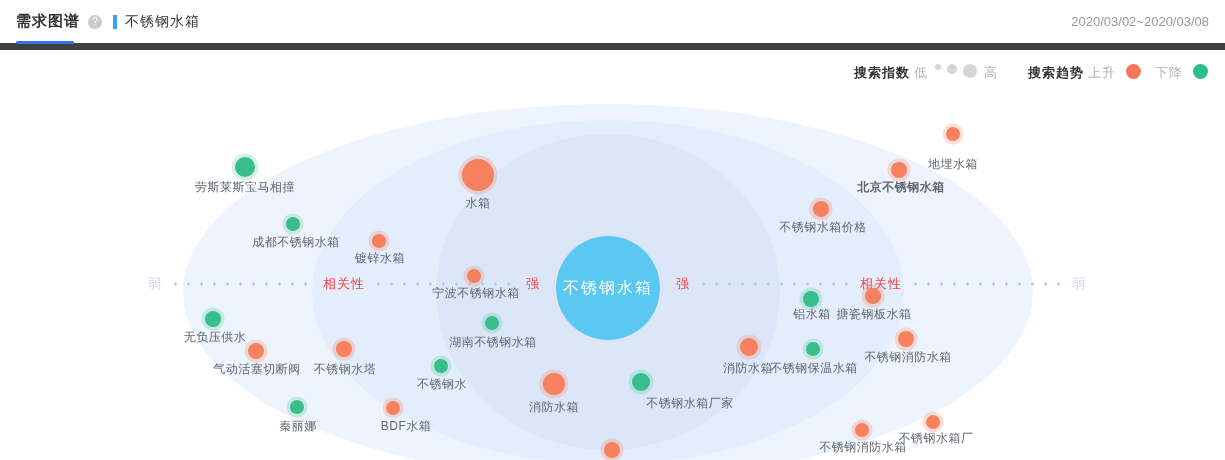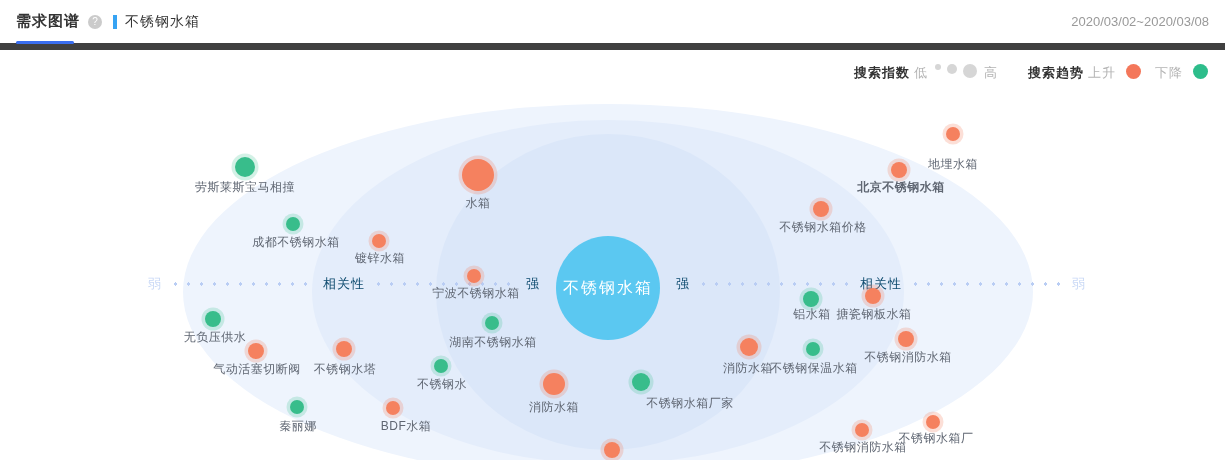--- a/index.html
+++ b/index.html
@@ -34,21 +34,21 @@
 
   
   .ring{position:absolute;border-radius:50%;}
   .ring.outer {left:183px;top:104px;width:850px;height:376px;background:#eef4fd;}
   .ring.middle{left:312px;top:120px;width:592px;height:344px;background:#e4edfb;}
   .ring.inner {left:436px;top:134px;width:344px;height:316px;background:#dbe7f9;}
 
   
   .axis{position:absolute;top:275px;display:flex;align-items:center;font-size:13px;letter-spacing:1px;}
   .axis .edge{color:#c9d9f6;}
-  .axis .mid{color:#0c4a6e;text-align:right;}
+  .axis .mid{color:#ef4444;text-align:right;}
   .axis .dots{flex:1;height:4px;margin:0 7px;
     background-image:radial-gradient(circle,#b9cdf4 1.7px,transparent 1.8px);
     background-size:13px 4px;background-repeat:repeat-x;background-position:center left;}
   .axis.left{left:148px;width:392px;}
   .axis.right{left:676px;width:410px;}
 
   
   .bubble{position:absolute;border-radius:50%;transform:translate(-50%,-50%);cursor:pointer;}
   .bubble.up{background:#f5815f;box-shadow:0 0 0 3.5px rgba(245,129,95,0.25);}
   .bubble.down{background:#38bd8b;box-shadow:0 0 0 3.5px rgba(56,189,139,0.22);}

